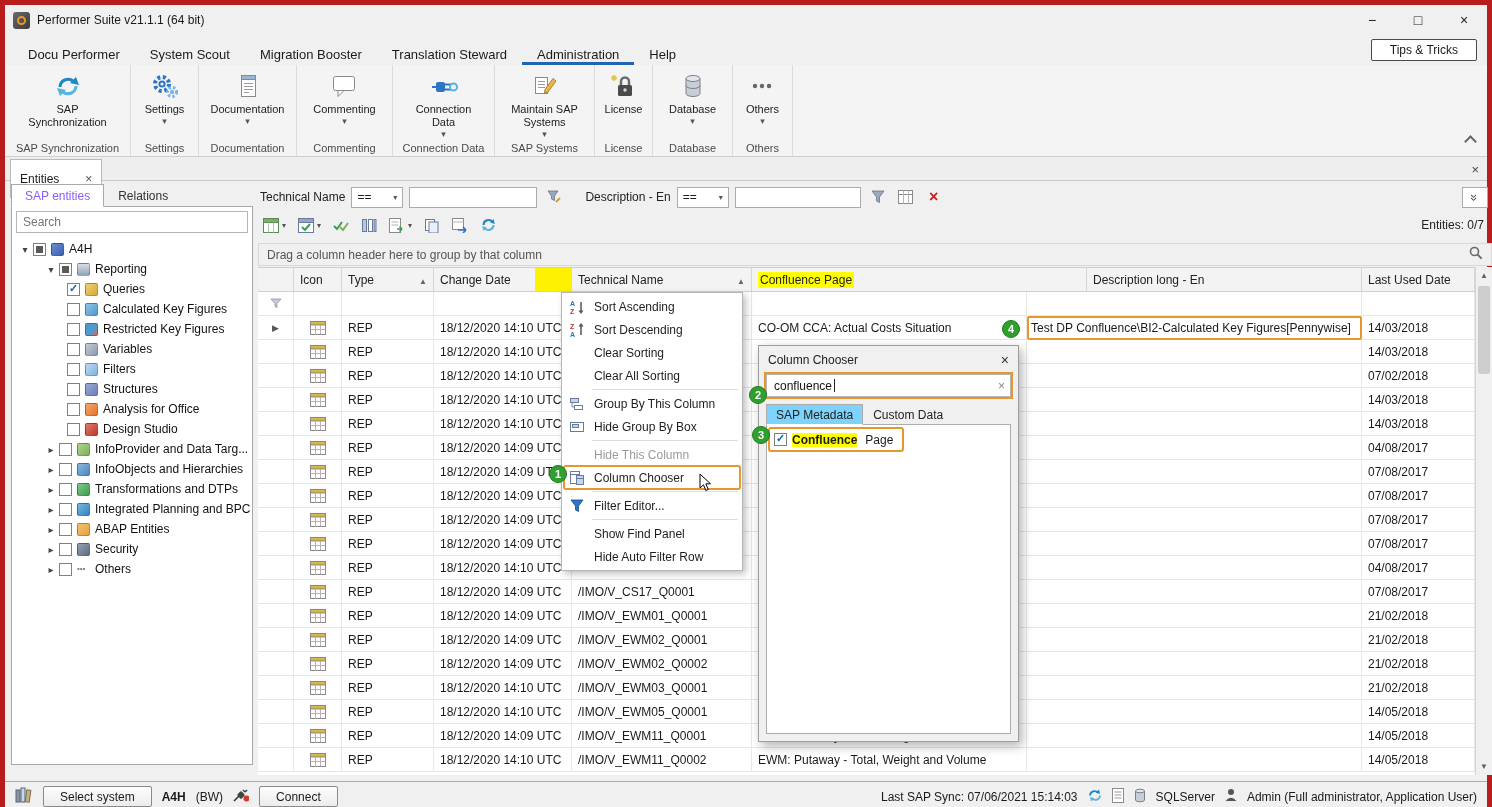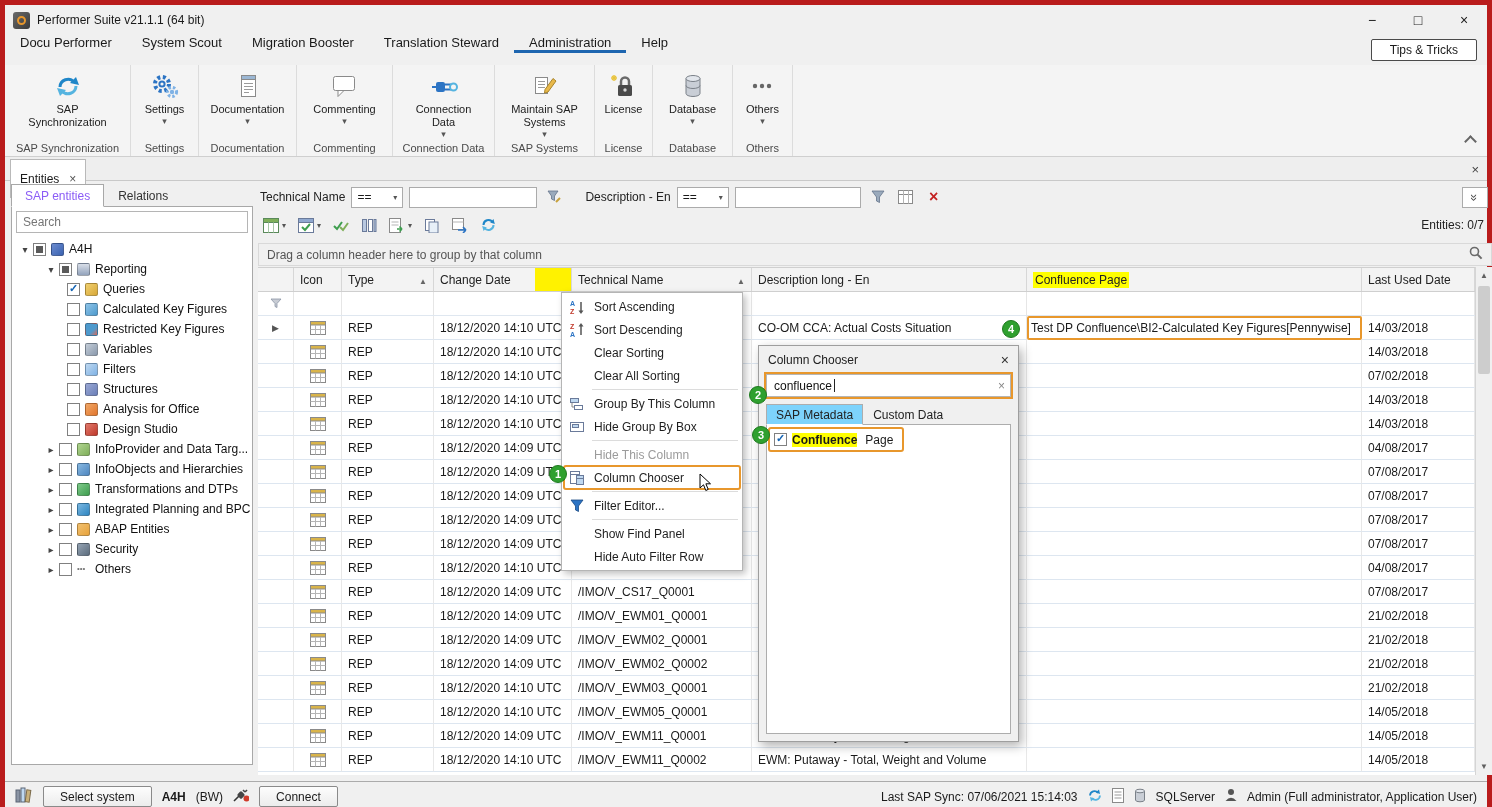--- a/index.html
+++ b/index.html
@@ -9,41 +9,41 @@
 
   
   .titlebar{position:absolute;left:0;top:0;right:0;height:30px;display:flex;align-items:center;padding-left:8px;gap:7px;}
   .app-logo{width:17px;height:17px;border-radius:3px;background:linear-gradient(135deg,#6a6a6a,#3a3a3a);position:relative;}
   .app-logo::after{content:"";position:absolute;inset:4px;border:2px solid #E8972C;border-radius:50%;}
   .title-text{font-size:12px;color:#1a1a1a;}
   .win-controls{position:absolute;right:0;top:0;height:30px;display:flex;}
   .win-btn{width:46px;height:30px;display:flex;align-items:center;justify-content:center;font-size:14px;color:#222;}
 
   
-  .menubar{position:absolute;left:0;top:30px;right:0;height:30px;display:flex;align-items:flex-start;}
+  .menubar{position:absolute;left:0;top:30px;right:0;height:30px;display:flex;align-items:flex-end;padding-left:8px;}
   .menu-tab{padding:0 15px;display:flex;align-items:center;font-size:13px;color:#1a1a1a;border-bottom:3px solid transparent;}
   .menu-tab[data-active="true"]{border-bottom-color:#1E66B0;}
   .tips-btn{position:absolute;right:10px;top:4px;height:22px;border:1px solid #4a4a4a;background:#fff;
     padding:0 18px;font-size:12px;border-radius:2px;display:flex;align-items:center;}
 
   
   .ribbon{position:absolute;left:0;top:60px;right:0;height:92px;background:#f4f4f4;border-bottom:1px solid #cfcfcf;display:flex;}
   .rgroup{position:relative;border-right:1px solid #dcdcdc;display:flex;justify-content:center;padding-top:5px;}
   .rgroup-label{position:absolute;bottom:2px;left:0;right:0;text-align:center;font-size:11px;color:#4a4a4a;white-space:nowrap;}
   .rbtn{display:flex;flex-direction:column;align-items:center;font-size:11px;color:#222;line-height:13px;text-align:center;}
   .rbtn .ric{height:32px;display:flex;align-items:center;justify-content:center;}
   .rbtn .rlabel{margin-top:1px;}
   .rbtn .caret{font-size:9px;color:#555;height:11px;line-height:10px;}
   .w70{max-width:72px;} .w90{max-width:96px;} .w80{max-width:84px;}
   .ribbon-collapse{position:absolute;right:12px;bottom:10px;width:9px;height:9px;border:solid #666;border-width:2px 2px 0 0;transform:rotate(-45deg);}
 
   
   .tabstrip{position:absolute;left:0;top:152px;right:0;height:24px;background:#eeeeee;border-bottom:1px solid #c9c9c9;}
   .doc-tab{position:absolute;left:5px;top:2px;height:39px;background:#fff;border:1px solid #b9b9b9;border-bottom:none;
-    display:flex;align-items:center;padding:0 9px;font-size:12px;gap:10px;}
+    display:flex;align-items:center;padding:0 9px;font-size:12px;gap:26px;}
   .tab-close{color:#555;font-size:12px;line-height:1;}
   .strip-close{position:absolute;right:8px;top:0;height:24px;display:flex;align-items:center;color:#444;font-size:13px;}
 
   
   .subtabs{position:absolute;left:6px;top:179px;height:23px;display:flex;z-index:2;}
   .subtab{padding:0 13px;display:flex;align-items:center;font-size:12px;color:#333;border:1px solid transparent;}
   .subtab[data-active="true"]{background:#fff;border-color:#a8a8a8;border-bottom-color:#fff;color:#8b5cf6;}
   .side-panel{position:absolute;left:6px;top:201px;width:242px;bottom:37px;background:#fff;border:1px solid #a8a8a8;overflow:hidden;}
   .search-input{margin:4px;width:calc(100% - 8px);height:22px;border:1px solid #b5b5b5;padding:0 6px;
     font:12px "Liberation Sans",sans-serif;color:#333;}
@@ -634,28 +634,28 @@
           <span class="sort-arrow"></span>
           <span class="hdr-hl"></span>
         </div>
 
         <div class="hdr-cell" data-key="tech" data-sort="asc">
           <span class="hdr-label">Technical Name</span>
           <span class="sort-arrow"></span>
 
         </div>
 
+        <div class="hdr-cell" data-key="conf">
+          <span class="hdr-label">Confluence Page</span>
+          <span class="sort-arrow"></span>
+
+        </div>
+
         <div class="hdr-cell" data-key="desc">
           <span class="hdr-label">Description long - En</span>
-          <span class="sort-arrow"></span>
-
-        </div>
-
-        <div class="hdr-cell" data-key="conf">
-          <span class="hdr-label">Confluence Page</span>
           <span class="sort-arrow"></span>
 
         </div>
 
         <div class="hdr-cell" data-key="last">
           <span class="hdr-label">Last Used Date</span>
           <span class="sort-arrow"></span>
 
         </div>
       </div>

